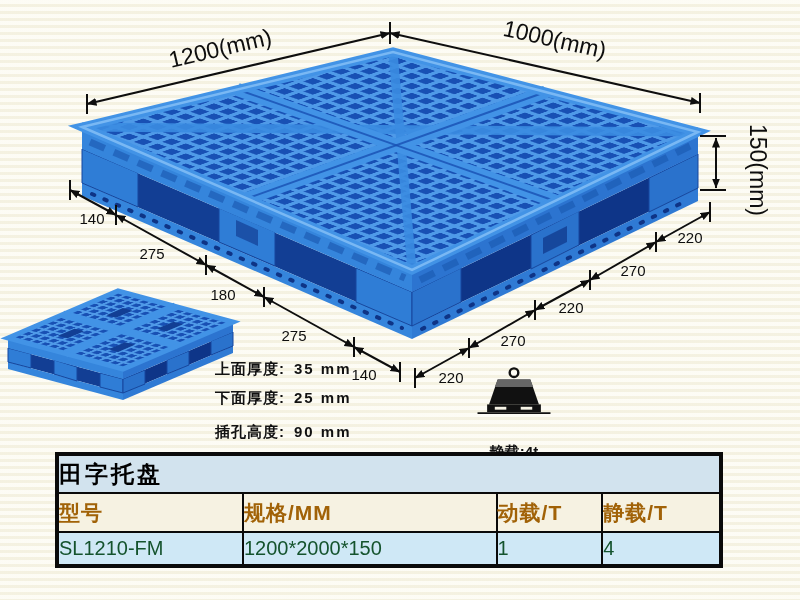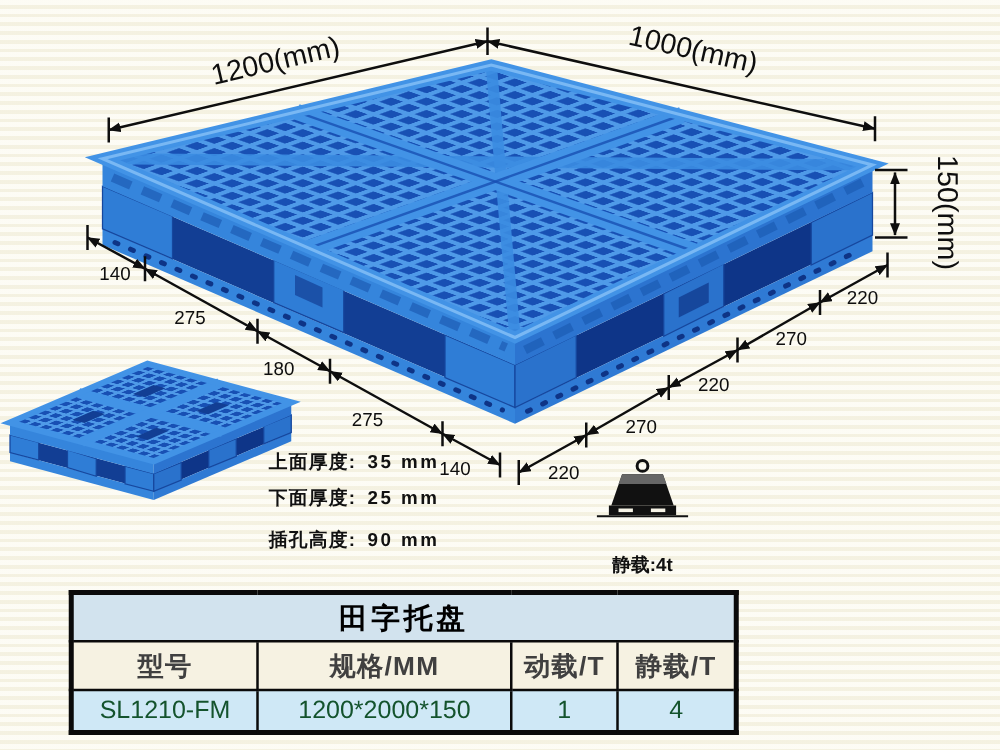--- a/index.html
+++ b/index.html
@@ -16,28 +16,28 @@
   .dim-label-big { font-size:23px; fill:#0e0e0e; }
   .dim-label-small { font-size:15px; fill:#0e0e0e; }
   .spec-line { position:absolute; font-size:15px; font-weight:bold;
     white-space:nowrap; letter-spacing:1px; }
   .spec-line .spec-value { margin-left:9px; letter-spacing:2px; }
   .ratings { position:absolute; left:474px; top:366px; width:254px;
     display:flex; align-items:flex-end; }
   .rating { display:flex; flex-direction:column; align-items:center;gap:26px; }
   .rating-label { font-size:15px; font-weight:bold; white-space:nowrap;
     margin-top:3px; }
-  .spec-table { position:absolute; left:55px; top:472px; width:536px;
-    border-collapse:collapse; table-layout:fixed; text-align:center;
+  .spec-table { position:absolute; left:55px; top:452px; width:668px;
+    border-collapse:collapse; table-layout:fixed; text-align:left;
     border:4px solid #0a0a0a; }
   .spec-table td, .spec-table th { border:2.5px solid #0a0a0a; padding:0; }
   .table-title-cell { background:#d2e3ee; font-size:23px; font-weight:bold;
     height:36px; letter-spacing:3px; color:#000; }
   .spec-table th { background:#f6f2e2; font-size:21px; font-weight:bold;
-    height:37px; color:#404040; letter-spacing:1px; }
+    height:37px; color:#a16207; letter-spacing:1px; }
   .spec-table td.data-cell { background:#cfe8f6; font-size:20px;
     height:31px; color:#14532d; }
 </style>
 </head>
 <body>
 
 <div class="stage">
 
   <svg class="diagram-svg" width="800" height="600" viewBox="0 0 800 600">
     <defs>

